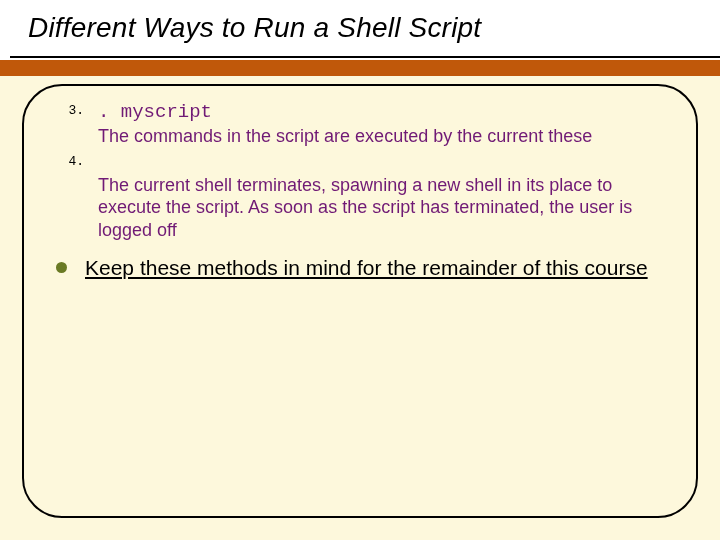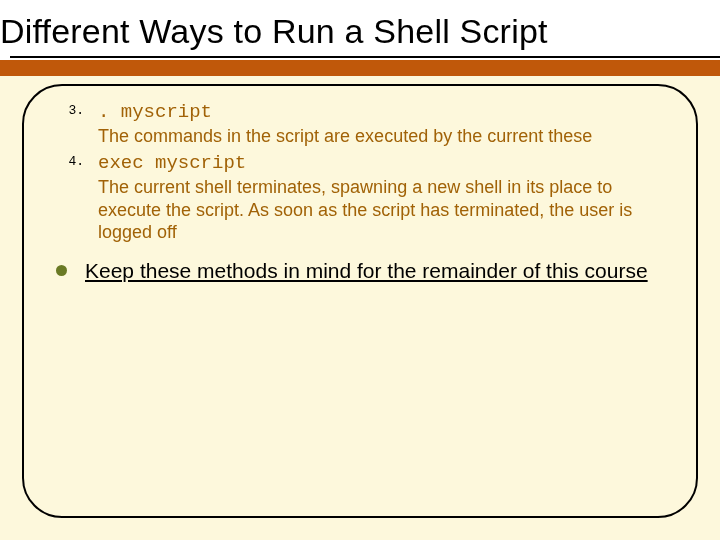--- a/index.html
+++ b/index.html
@@ -26,25 +26,26 @@
   }
   .title-white {
     position: absolute;
     left: 0; top: 0;
     width: 100%;
     height: 60px;
     background: #ffffff;
   }
   .title-text {
     position: absolute;
-    left: 0;
+    left: 28px;
     top: 12px;
-    font-size: 34px;
+    font-size: 28px;
     color: #000;
     letter-spacing: 0.2px;
+    font-style: italic;
   }
   .title-underline {
     position: absolute;
     left: 10px;
     top: 56px;
     right: 0;
     height: 2px;
     background: #000;
   }
   .accent-line {
@@ -86,21 +87,21 @@
     flex: 0 0 46px;
     text-align: right;
     padding-right: 14px;
     padding-top: 3px;
     box-sizing: border-box;
   }
   .ol-content {
     flex: 1;
     font-size: 18px;
     line-height: 1.25;
-    color: #a16207;
+    color: #701a75;
   }
   .code {
     font-family: "Courier New", Courier, monospace;
     font-size: 19px;
   }
   .desc {
     font-size: 18px;
   }
   .it { }
 
@@ -145,21 +146,21 @@
         <div class="ol-num">3.</div>
         <div class="ol-content">
           <span class="code">. myscript</span><br>
           <span class="desc"><span>The commands in the script are executed by the </span><span class="it">current</span><span> these</span></span>
         </div>
       </div>
 
       <div class="ol-item">
         <div class="ol-num">4.</div>
         <div class="ol-content">
-          <span class="code">exec myscript</span><br>
+          <br>
           <span class="desc"><span>The current shell terminates, spawning a new shell in its place to execute the script.  As soon as the script has terminated, the user is logged off</span><span class="it"></span><span></span></span>
         </div>
       </div>
 
     </div>
 
     <div class="bullet">
       <div class="bullet-dot"></div>
       <div class="bullet-text">Keep these methods in mind for the remainder of this course</div>
     </div>

